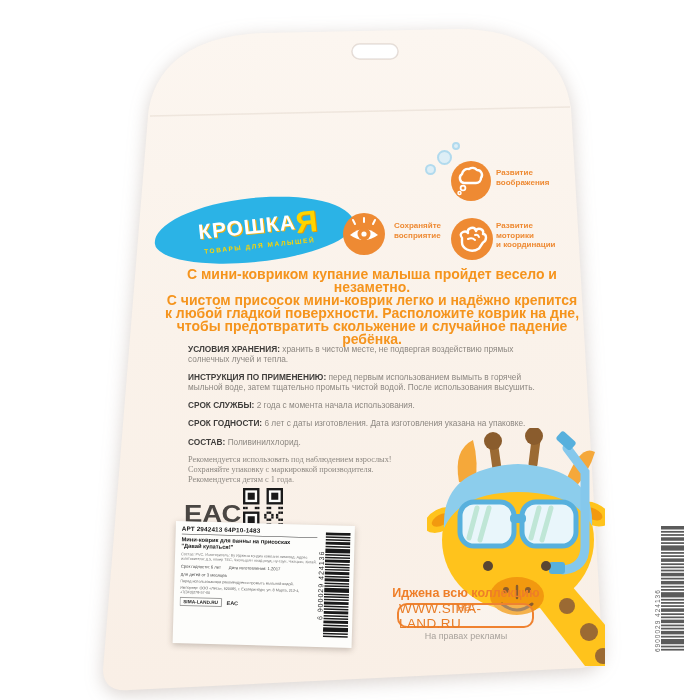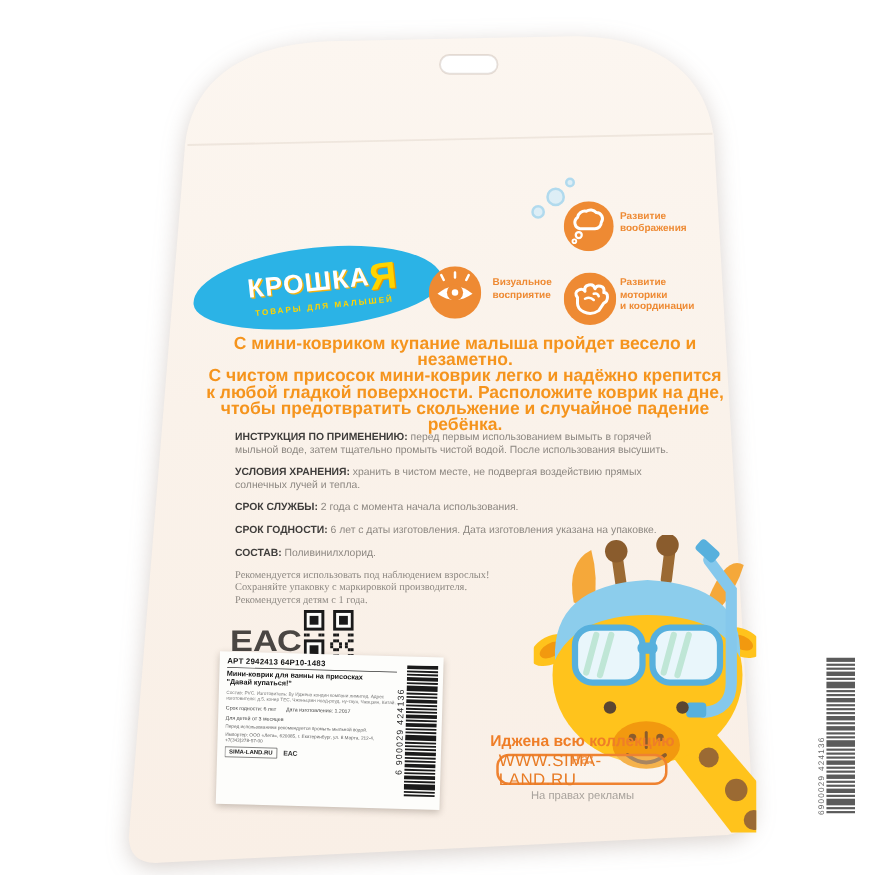--- a/index.html
+++ b/index.html
@@ -108,21 +108,21 @@
   <div class="abs" style="left:343px;top:213px;">
     <svg width="42" height="42">
       <circle cx="21" cy="21" r="21" fill="#ee8a33"></circle>
       <path d="M7,22 Q21,10 35,22 Q21,32 7,22 Z" fill="#ffffff"></path>
       <circle cx="21" cy="21" r="6.5" fill="#ee8a33"></circle>
       <circle cx="21" cy="21" r="2.6" fill="#ffffff"></circle>
       <path d="M12,11 L10,7 M21,9 L21,5 M30,11 L32,7" stroke="#ffffff" stroke-width="2" stroke-linecap="round"></path>
     </svg>
   </div>
   <div class="abs feat-label" style="left:394px;top:221px;">
-    <div>Визуальное</div>
+    <div>Сохраняйте</div>
     <div>восприятие</div>
   </div>
 
   <div class="abs" style="left:451px;top:161px;">
     <svg width="40" height="40">
       <circle cx="20" cy="20" r="20" fill="#ee8a33"></circle>
       <path d="M13,22 a5,5 0 0 1 -2,-9 a6,6 0 0 1 7,-5 a6,6 0 0 1 8,1 a5,5 0 0 1 4,8 a5,5 0 0 1 -5,5 Z" fill="none" stroke="#ffffff" stroke-width="2.4" stroke-linejoin="round"></path>
       <circle cx="12" cy="27" r="2.4" fill="none" stroke="#ffffff" stroke-width="1.8"></circle>
       <circle cx="8.5" cy="32" r="1.5" fill="none" stroke="#ffffff" stroke-width="1.5"></circle>
     </svg>
@@ -146,22 +146,22 @@
   </div>
 
   <div class="abs intro">
     <div>С мини-ковриком купание малыша пройдет весело и незаметно.</div>
     <div>С чистом присосок мини-коврик легко и надёжно крепится</div>
     <div>к любой гладкой поверхности. Расположите коврик на дне,</div>
     <div>чтобы предотвратить скольжение и случайное падение ребёнка.</div>
   </div>
 
   <div class="abs info">
+    <div class="block"><b>УСЛОВИЯ ХРАНЕНИЯ:</b><span> хранить в чистом месте, не подвергая воздействию прямых солнечных лучей и тепла.</span></div>
     <div class="block"><b>ИНСТРУКЦИЯ ПО ПРИМЕНЕНИЮ:</b><span> перед первым использованием вымыть в горячей мыльной воде, затем тщательно промыть чистой водой. После использования высушить.</span></div>
-    <div class="block"><b>УСЛОВИЯ ХРАНЕНИЯ:</b><span> хранить в чистом месте, не подвергая воздействию прямых солнечных лучей и тепла.</span></div>
     <div class="block"><b>СРОК СЛУЖБЫ:</b><span> 2 года с момента начала использования.</span></div>
     <div class="block"><b>СРОК ГОДНОСТИ:</b><span> 6 лет с даты изготовления. Дата изготовления указана на упаковке.</span></div>
     <div class="block"><b>СОСТАВ:</b><span> Поливинилхлорид.</span></div>
     <div class="notes">
       <div>Рекомендуется использовать под наблюдением взрослых!</div>
       <div>Сохраняйте упаковку с маркировкой производителя.</div>
       <div>Рекомендуется детям с 1 года.</div>
     </div>
   </div>
 

